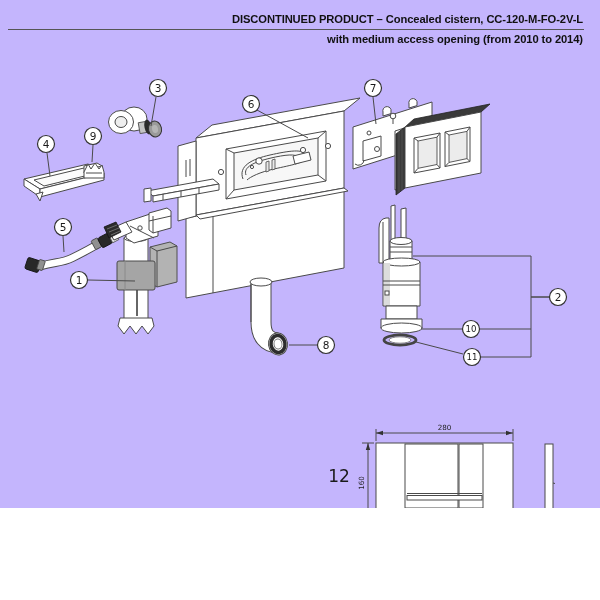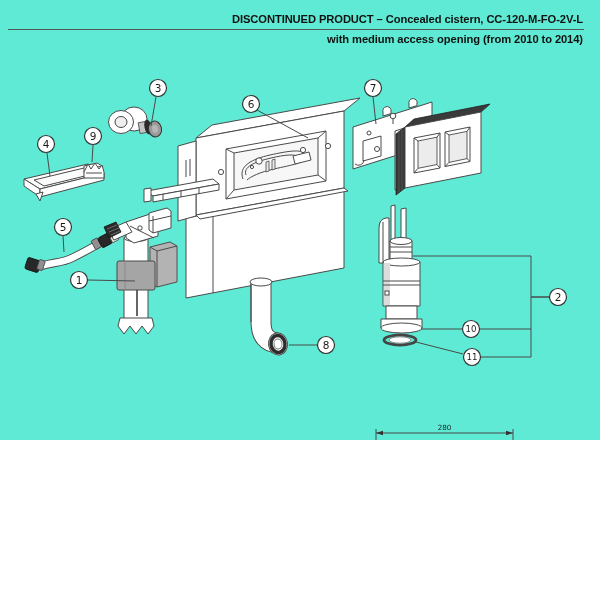--- a/index.html
+++ b/index.html
@@ -1,16 +1,16 @@
 <!DOCTYPE html>
 <html><head>
 <meta charset="utf-8">
 <style>
   html,body{margin:0;padding:0;background:#fff;}
-  .page{position:relative;width:600px;height:440px;background:#5eead4;overflow:hidden;
+  .page{position:relative;width:600px;height:508px;background:#c4b5fd;overflow:hidden;
         font-family:"Liberation Sans",sans-serif;}
   .t1{position:absolute;top:13px;right:17px;font:bold 11.2px "Liberation Sans",sans-serif;
       color:#111;letter-spacing:-0.1px;white-space:nowrap;}
   .rule{position:absolute;top:29px;left:8px;right:16px;height:0;border-top:1.3px solid #555;}
   .t2{position:absolute;top:33px;right:17px;font:bold 11.2px "Liberation Sans",sans-serif;
       color:#111;letter-spacing:-0.1px;white-space:nowrap;}
   svg{position:absolute;top:0;left:0;}
   .ln{fill:none;stroke:#4a4a4a;stroke-width:1;}
   .fw{fill:#ffffff;stroke:#4a4a4a;stroke-width:1;}
   .leader{stroke:#4a4a4a;stroke-width:1;fill:none;}

